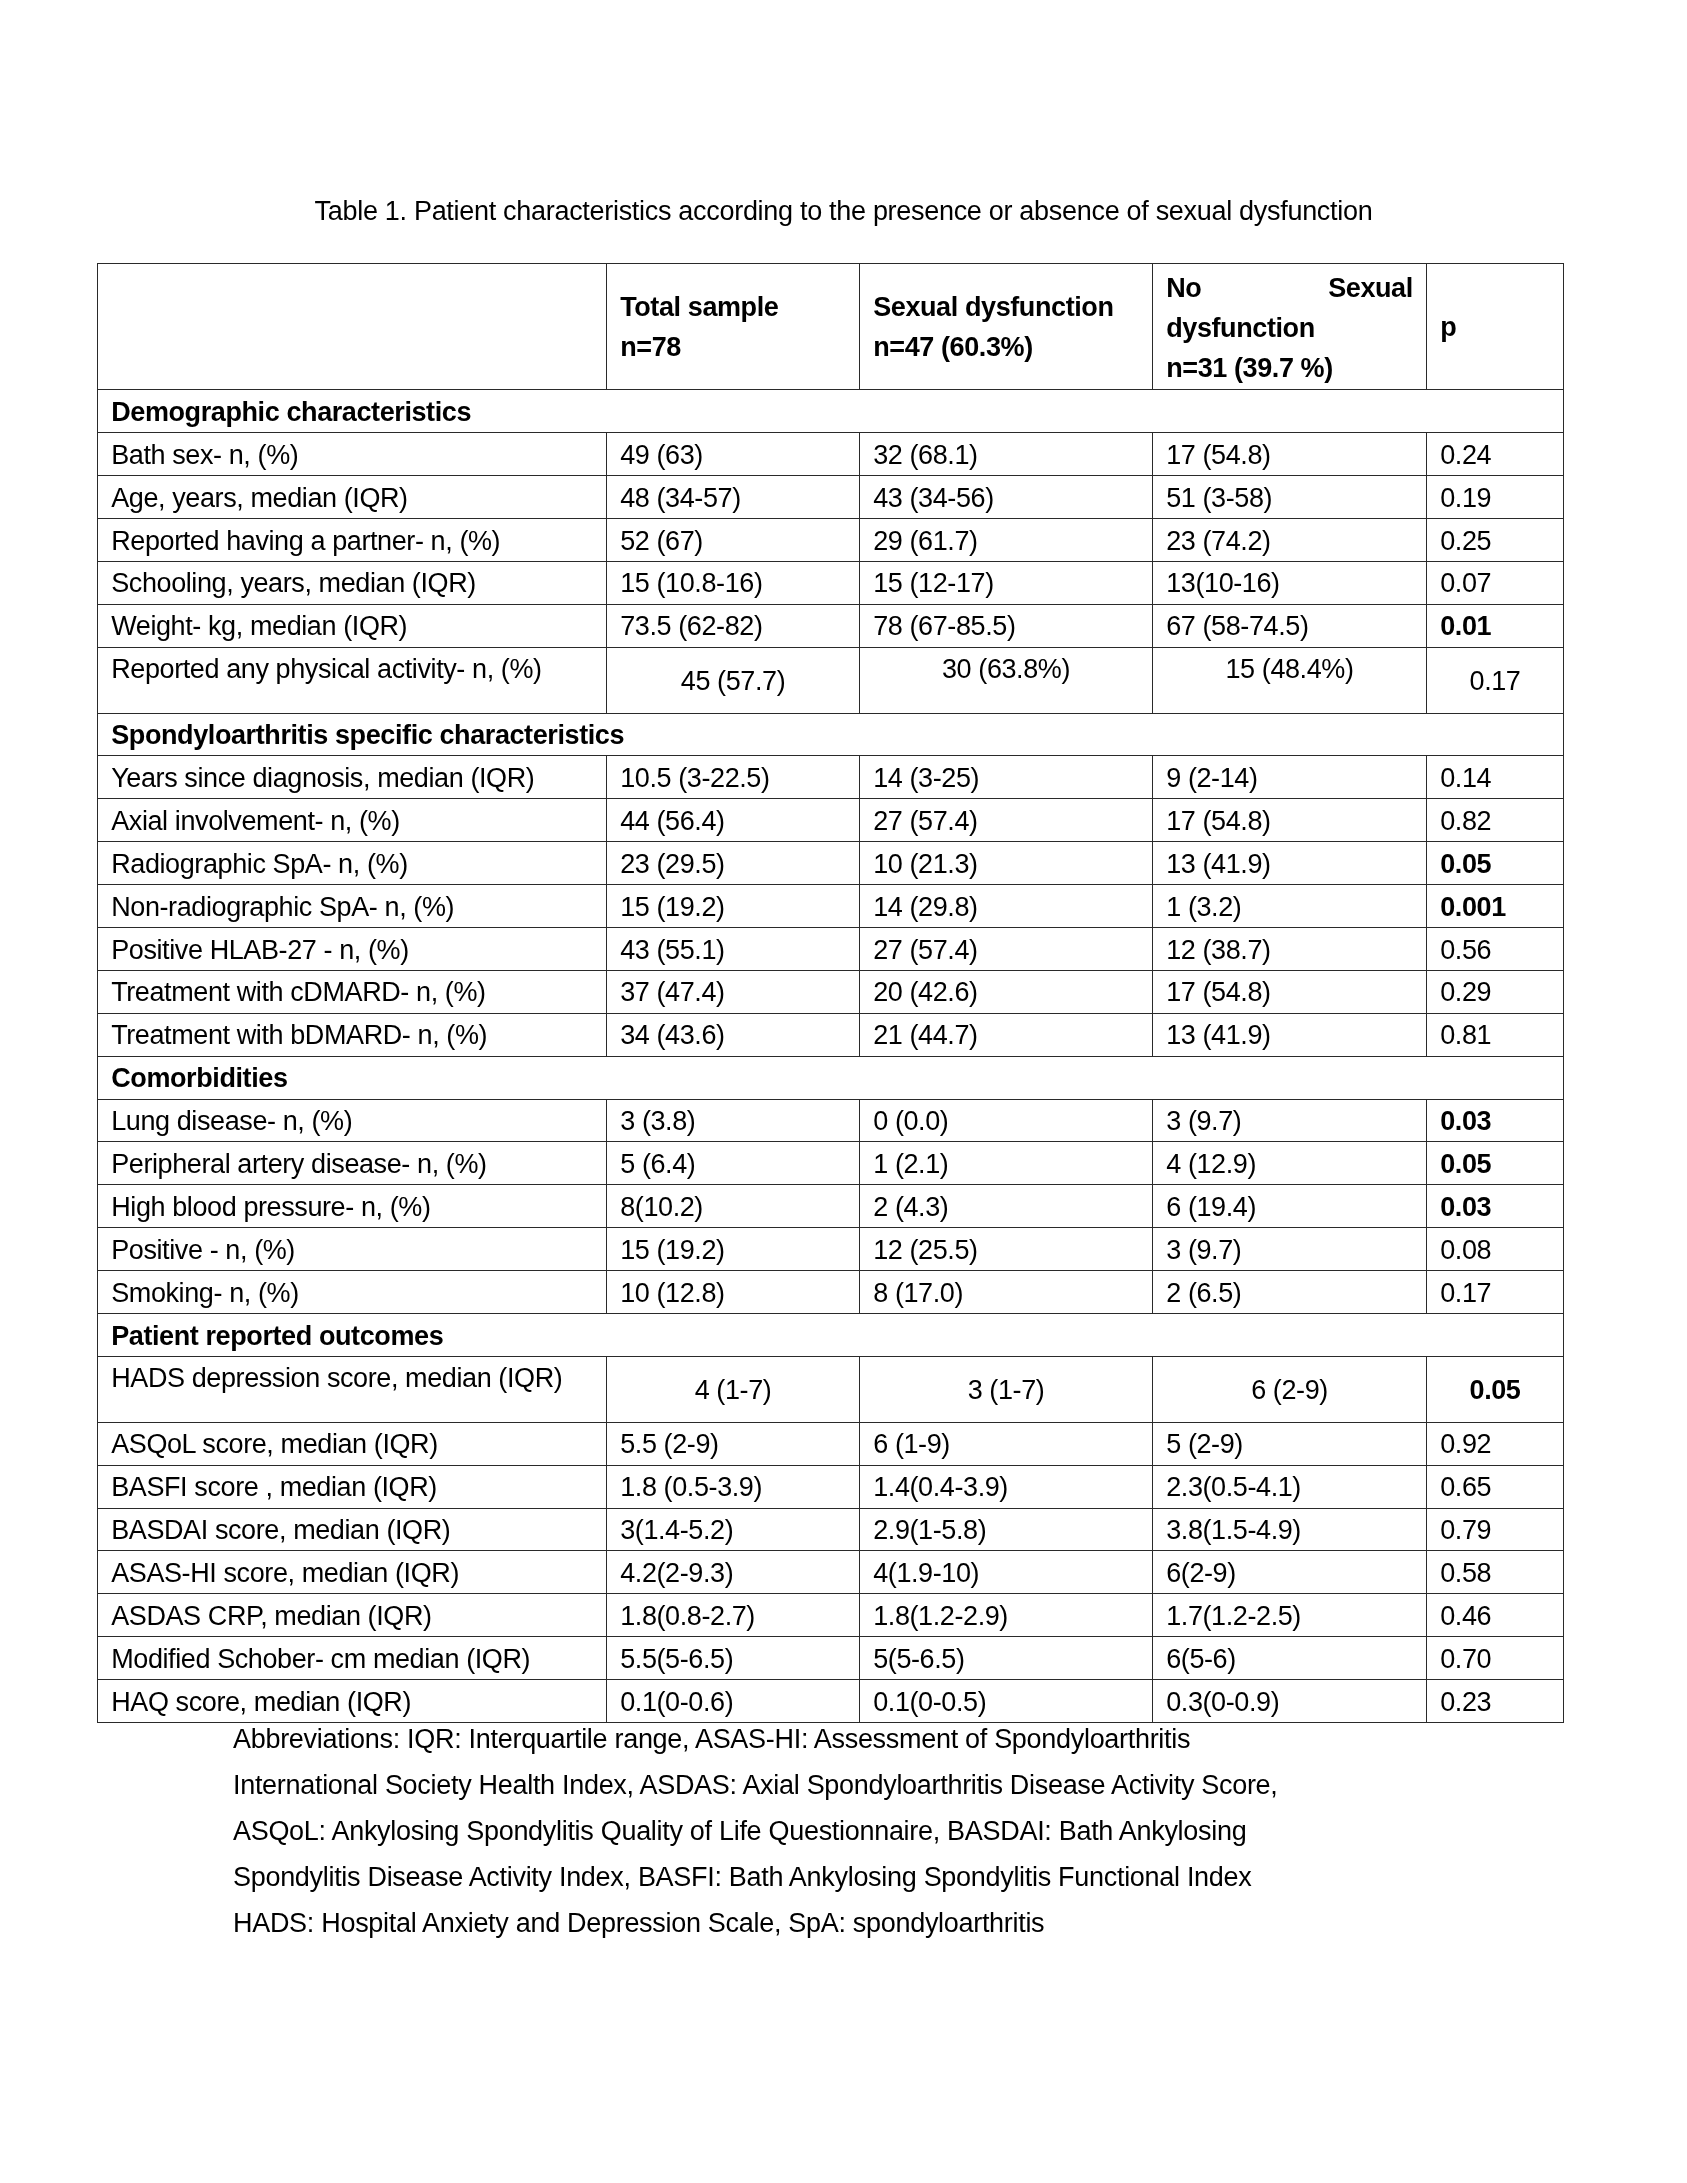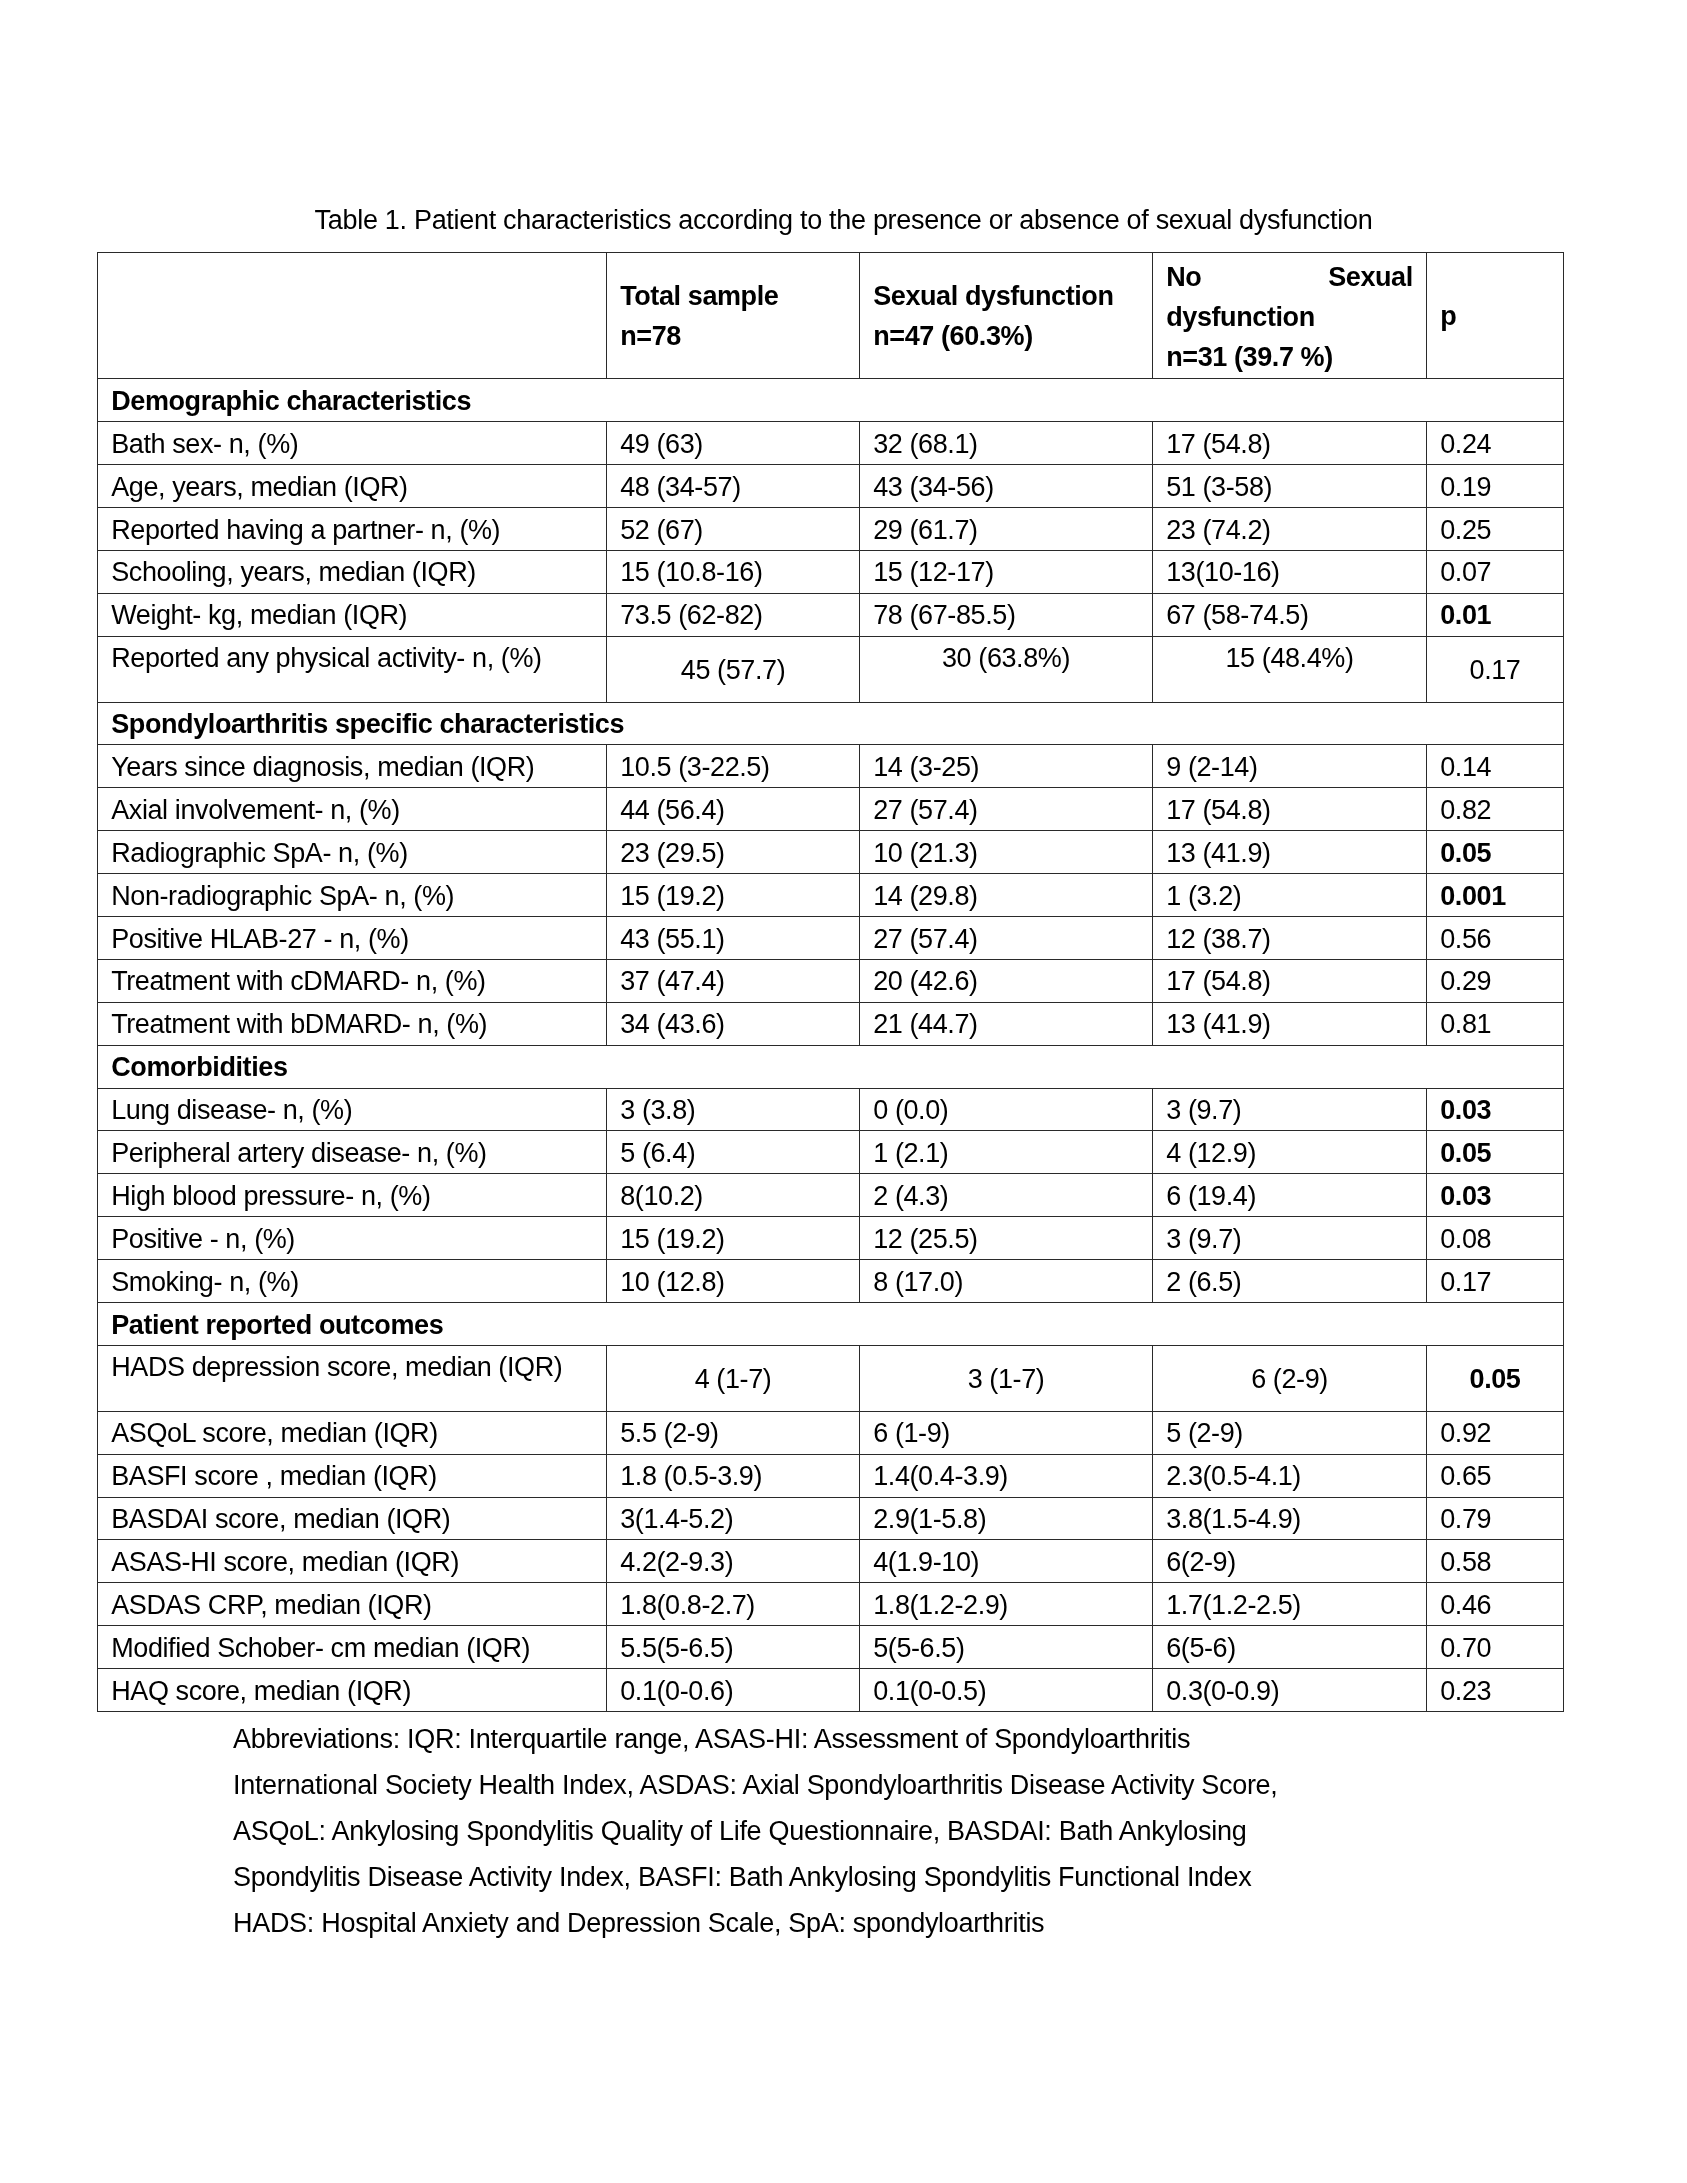--- a/index.html
+++ b/index.html
@@ -2,24 +2,24 @@
 <html style="font-size:10.6px"><head>
 <meta charset="utf-8">
 <style>
   html, body { margin: 0; padding: 0; background: #ffffff; }
   body {
     width: 1687px; height: 2183px; position: relative;
     font-family: "Liberation Sans", sans-serif; color: #000;
   }
   .title {
     position: absolute; top: 196px; left: 0; width: 1687px;
-    text-align: center; font-size: 27px; letter-spacing: -0.3px; margin-top: 9px;
+    text-align: center; font-size: 27px; letter-spacing: -0.3px;
   }
   table.t {
-    position: absolute; left: 97px; top: 252px; width: 1466px;
+    position: absolute; left: 97px; top: 263px; width: 1466px;
     border-collapse: collapse; table-layout: fixed;
     font-size: 27px; letter-spacing: -0.4px;
   }
   table.t td {
     border: 1.7px solid #2a2a2a; padding: 2.6px 13.2px 1.3px 13.2px;
     vertical-align: top; line-height: 38px; overflow: hidden;
   }
   table.t tr.hdr td { height: 114px; vertical-align: middle; font-weight: bold; line-height: 40px; }
   table.t tr.sec td { font-weight: bold; height: 36px; }
   table.t tr.row td { height: 36px; }

